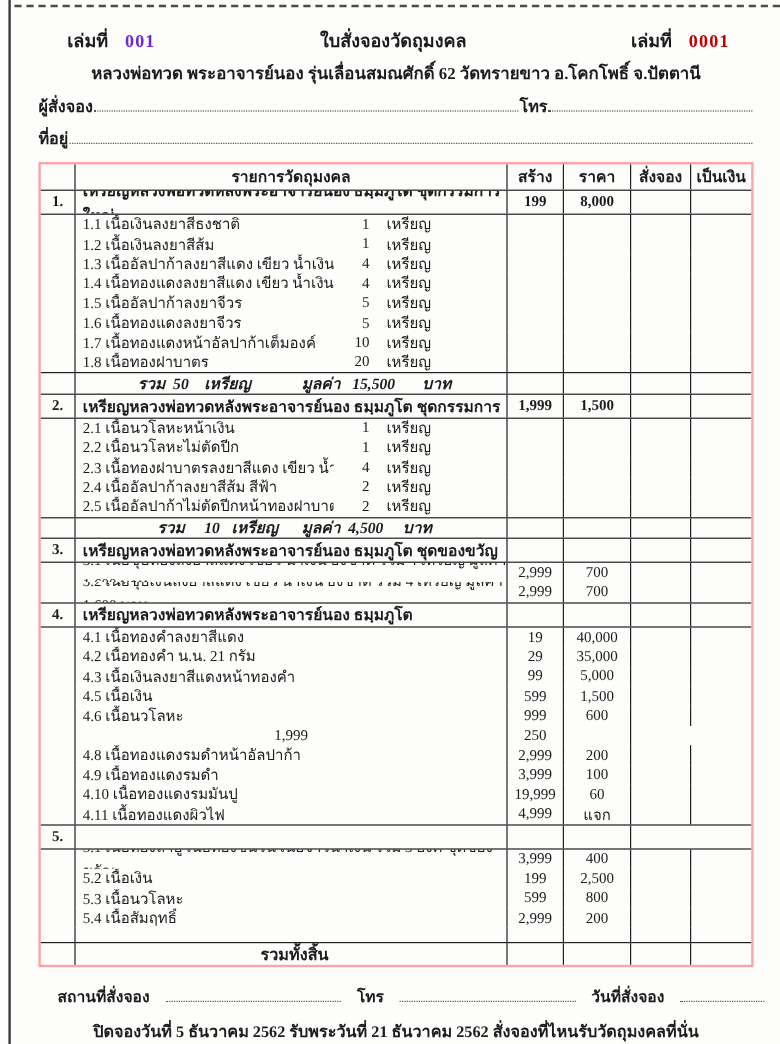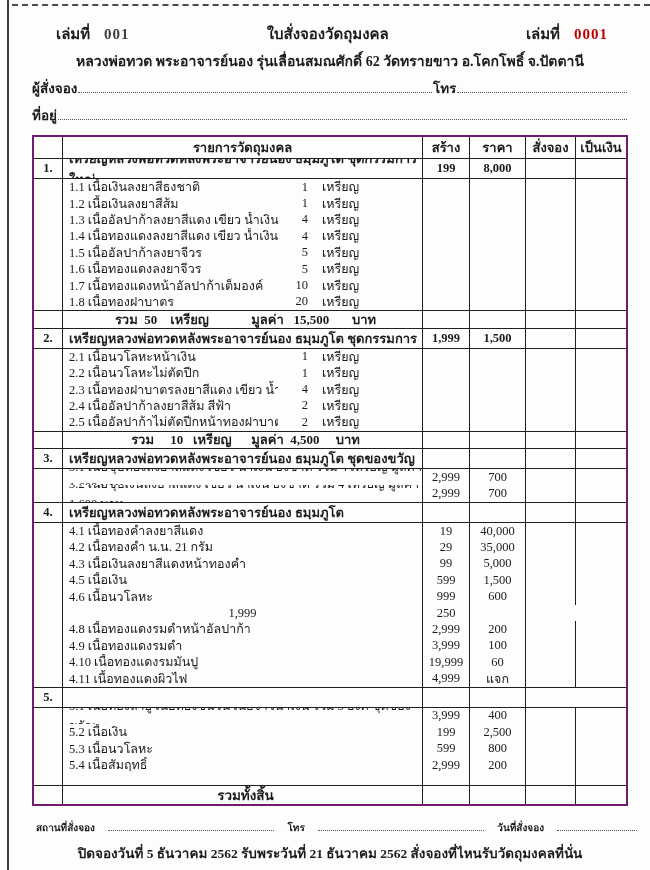--- a/index.html
+++ b/index.html
@@ -18,60 +18,60 @@
   .book-right{margin-right:20px;display:flex;gap:14px;align-items:baseline;}
   .book-label{font-weight:bold;font-size:15px;}
   .book-no{font-weight:bold;font-size:15px;letter-spacing:1px;}
   .doc-title{flex:1;text-align:center;font-weight:bold;font-size:15px;}
   .subtitle{text-align:center;font-weight:bold;font-size:14px;margin-top:4px;}
   .fill-line{display:flex;align-items:baseline;margin-top:5px;font-size:13.5px;font-weight:600;}
   .dots{flex:1;border-bottom:1.6px dotted #555;margin:0 1px 3px 1px;min-width:20px;}
   .dots.d2{flex:0.48;}
 
   
-  .otable{border:2px solid #701a75;margin-top:9px;background:#fff0;}
+  .otable{border:2px solid #fca5a5;margin-top:9px;background:#fff0;}
   .trow{display:grid;grid-template-columns:28px 1fr 47px 56px 50px 51px;}
   .trow.bt{border-top:1.2px solid #1f1f1f;}
   .cell{display:flex;align-items:center;overflow:hidden;min-width:0;}
   .cell + .cell{border-left:1.2px solid #1f1f1f;}
   .cell.no{justify-content:center;font-weight:bold;font-size:12.5px;}
   .cell.desc{padding-left:6px;font-size:13px;}
   .cell.num{justify-content:center;font-size:12.5px;}
   .trow.header{height:21px;}
   .trow.header .cell{justify-content:center;font-weight:bold;font-size:13px;padding-left:0;}
   .trow.section{height:19px;}
   .trow.section .cell{font-weight:bold;}
   .trow.sub{height:16.4px;}
   .trow.sub .cell.desc{font-size:12.5px;}
   .trow.sum{height:16.5px;}
-  .trow.sum .cell.desc{justify-content:center;font-weight:bold;white-space:pre;font-size:13px;}
+  .trow.sum .cell.desc{justify-content:center;font-weight:bold;white-space:pre;font-size:13px;font-style:italic;}
   .trow.spacer{height:12px;}
   .trow.total{height:18px;}
   .trow.total .cell.desc{justify-content:center;font-weight:bold;font-size:13.5px;}
   .lbl{flex:1;white-space:nowrap;overflow:hidden;}
   .qty{width:30px;text-align:right;flex:none;}
   .unit{width:100px;padding-left:14px;flex:none;}
 
   
   .footer{margin-top:14px;}
-  .f-row{display:flex;align-items:baseline;font-size:10px;font-weight:600;margin-left:4px;margin-right:-10px;gap:12px;}
+  .f-row{display:flex;align-items:baseline;font-size:13px;font-weight:600;margin-left:16px;margin-right:-10px;gap:12px;}
   .f-center{text-align:center;font-weight:bold;font-size:13.5px;margin-top:7px;}
 </style>
 </head>
 <body>
 
 <div class="page-edge"></div>
 <div class="cut-line"></div>
 
 <div class="content">
 
   <div class="hdr-row1">
     <div class="book-left">
       <span class="book-label">เล่มที่</span>
-      <span class="book-no red-no" style="color: #404040;">001</span>
+      <span class="book-no red-no" style="color: #6d28d9;">001</span>
     </div>
     <div class="doc-title">ใบสั่งจองวัดถุมงคล</div>
     <div class="book-right">
       <span class="book-label">เล่มที่</span>
       <span class="book-no red-no" style="color: rgb(192, 0, 0);">0001</span>
     </div>
   </div>
 
   <div class="subtitle">หลวงพ่อทวด พระอาจารย์นอง   รุ่นเลื่อนสมณศักดิ์ 62   วัดทรายขาว   อ.โคกโพธิ์   จ.ปัตตานี</div>
 

